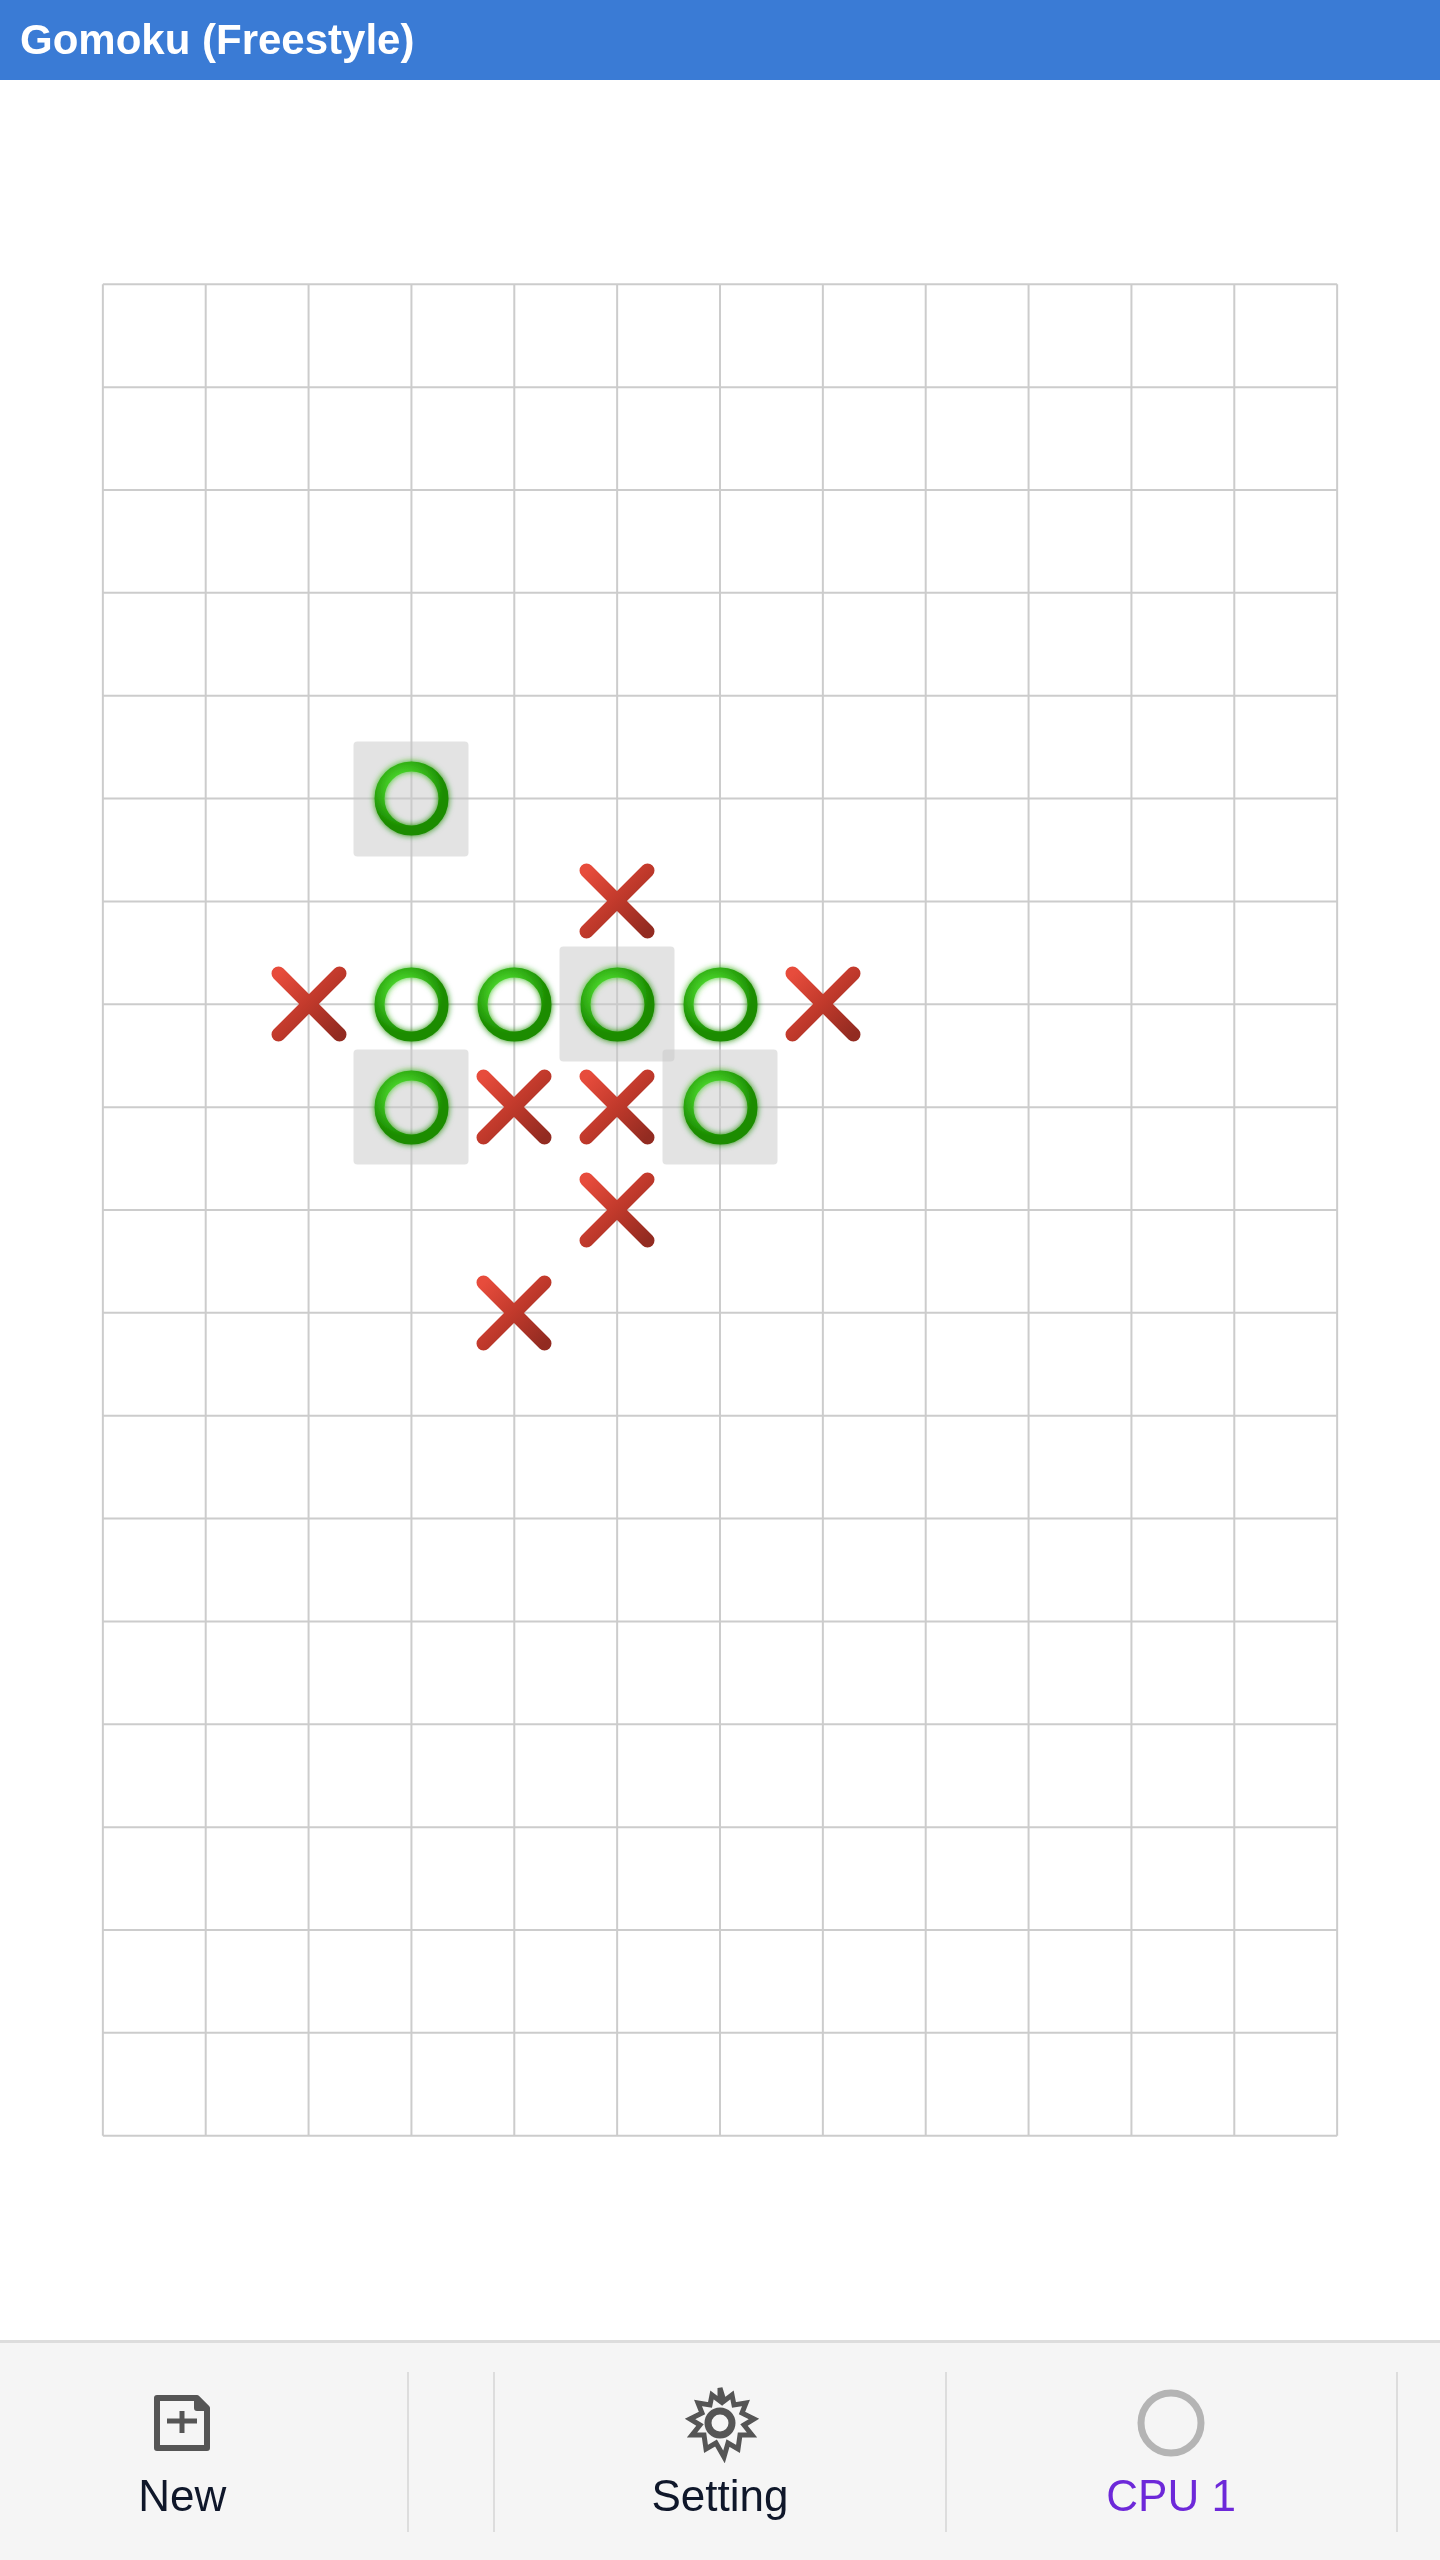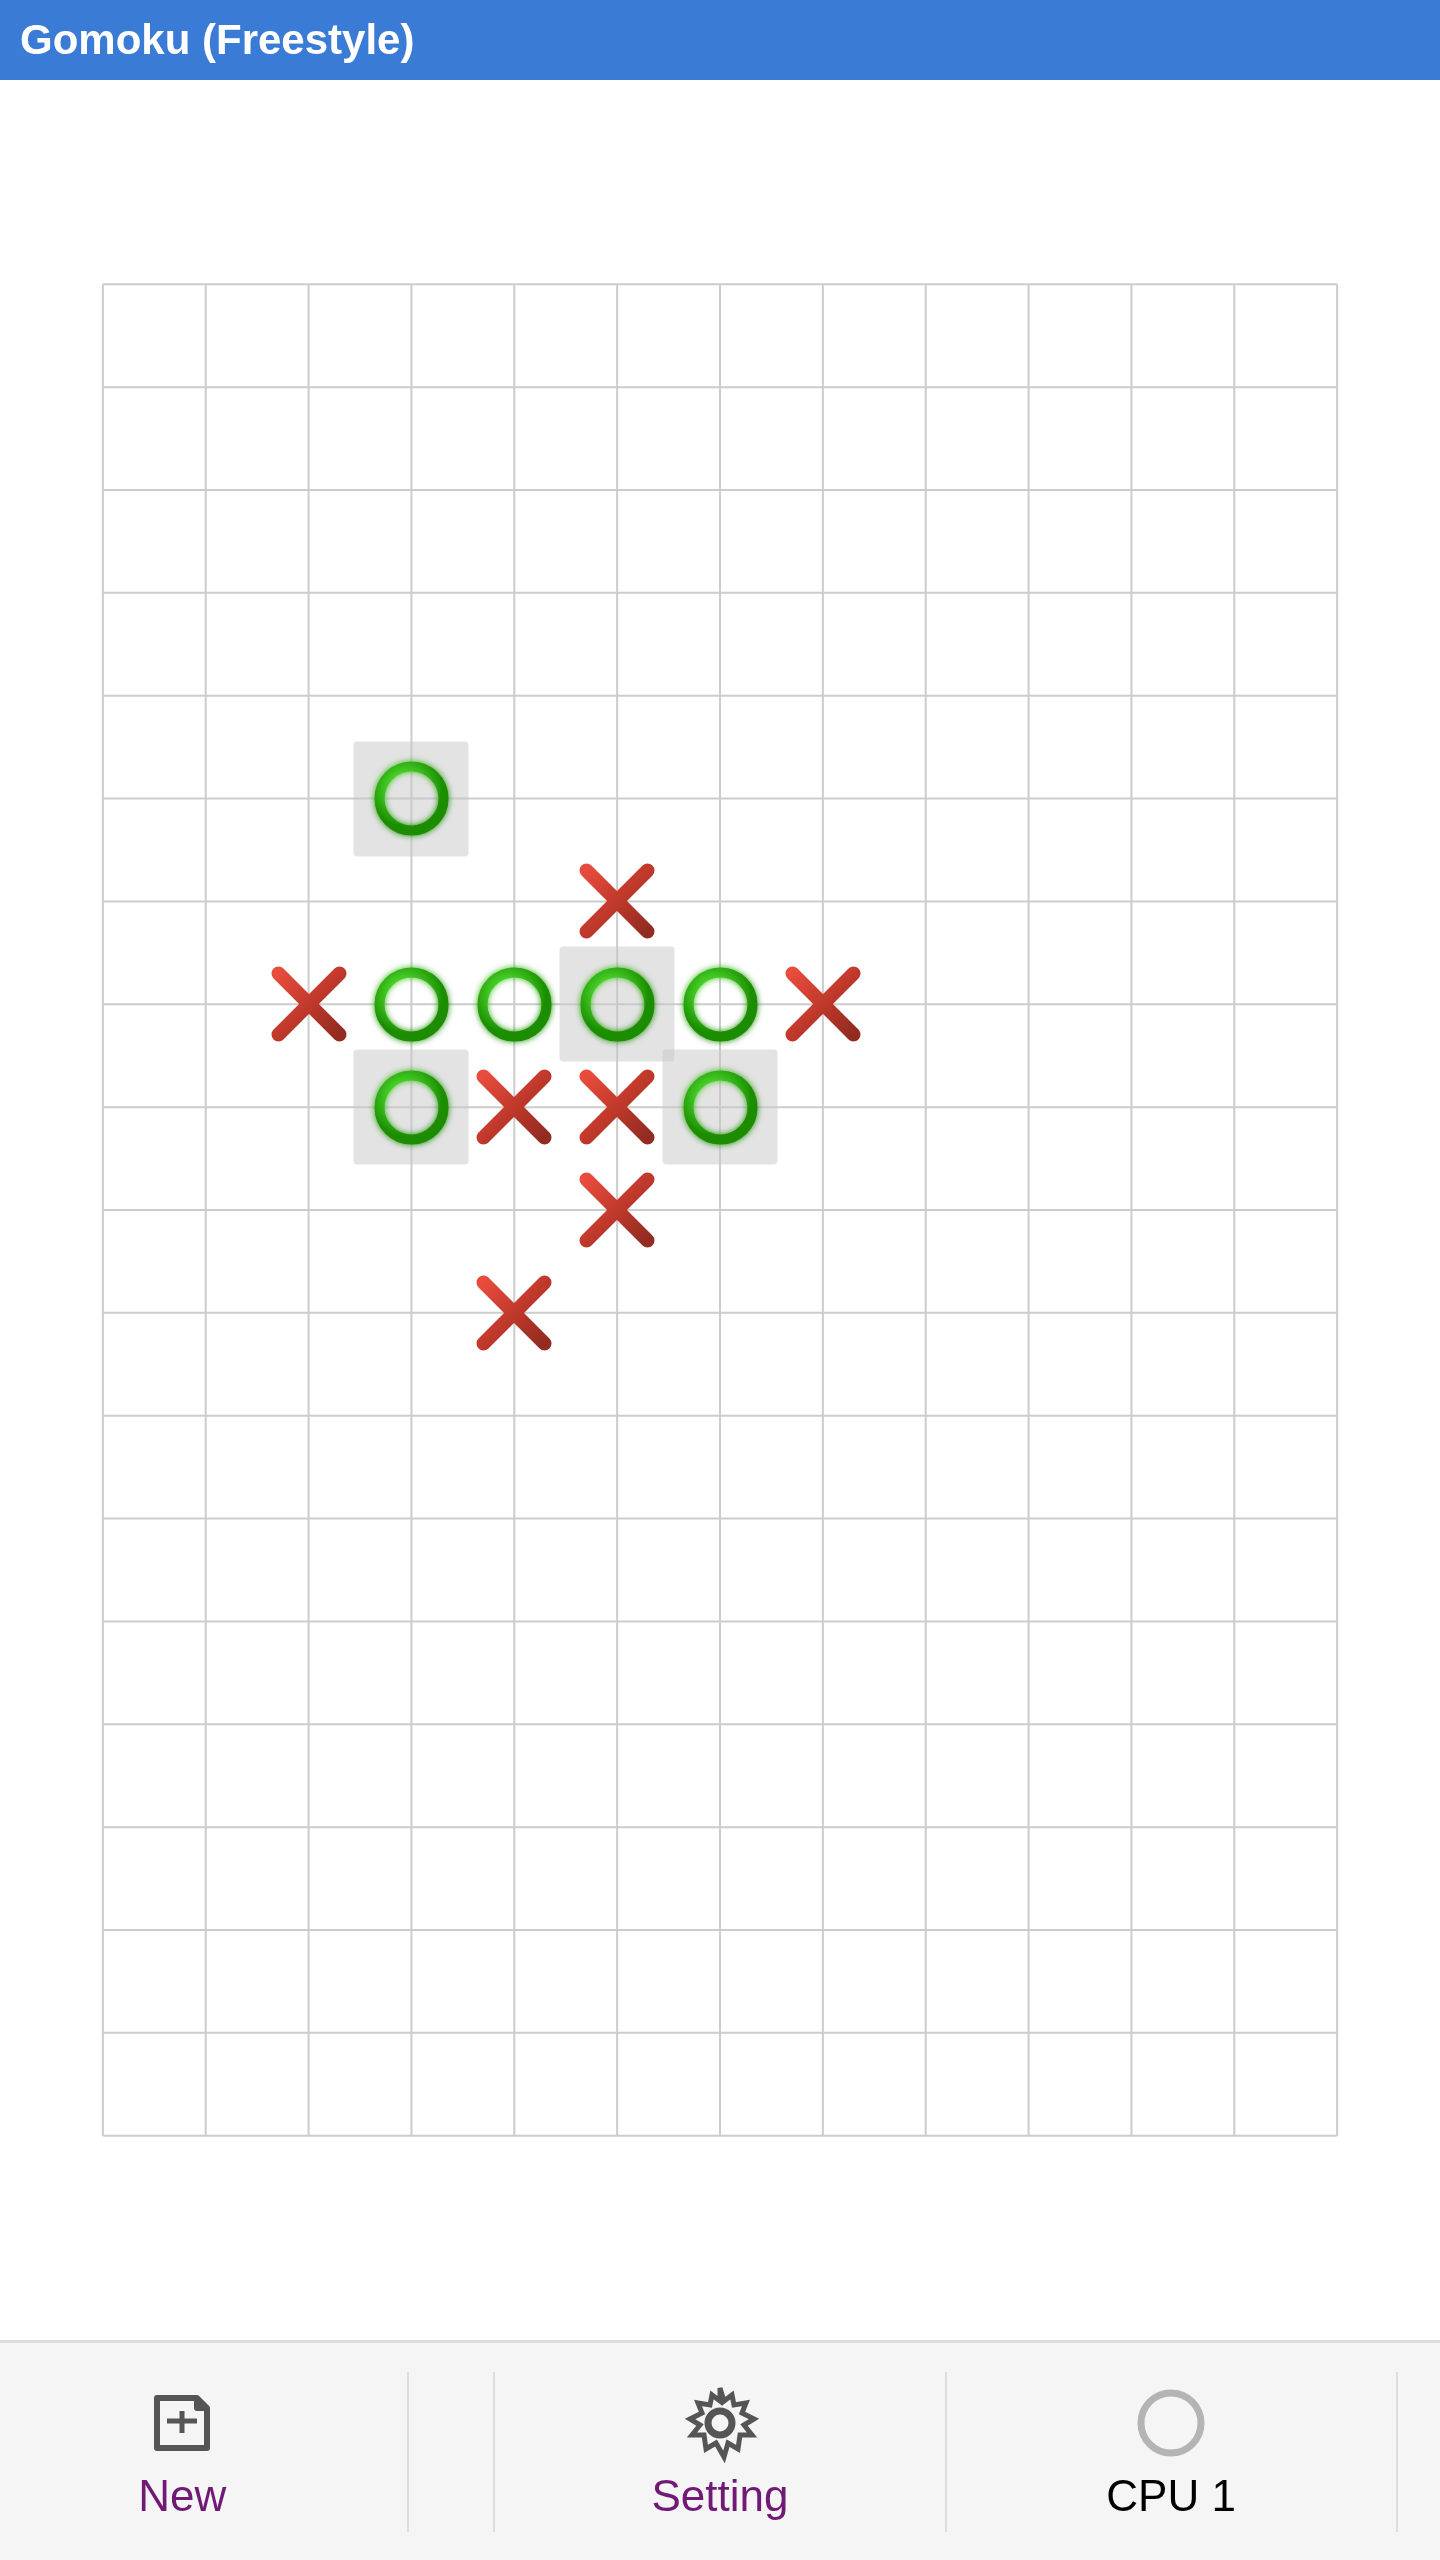--- a/index.html
+++ b/index.html
@@ -120,25 +120,25 @@
     .bottom-btn .btn-icon {
       width: 80px;
       height: 80px;
       display: flex;
       align-items: center;
       justify-content: center;
     }
 
     .bottom-btn .btn-label {
       font-size: 44px;
-      color: #701a75;
+      color: #0f172a;
     }
 
     .bottom-btn.disabled .btn-label {
-      color: #000000;
+      color: #6d28d9;
     }
 
     .bottom-btn.disabled .btn-icon svg {
       opacity: 0.4;
     }
 
     .divider-v {
       width: 2px;
       height: 160px;
       background: #ddd;

